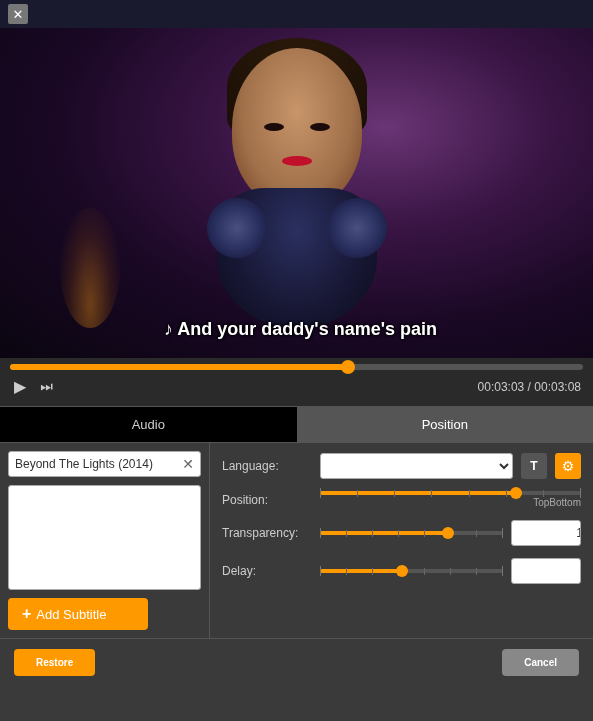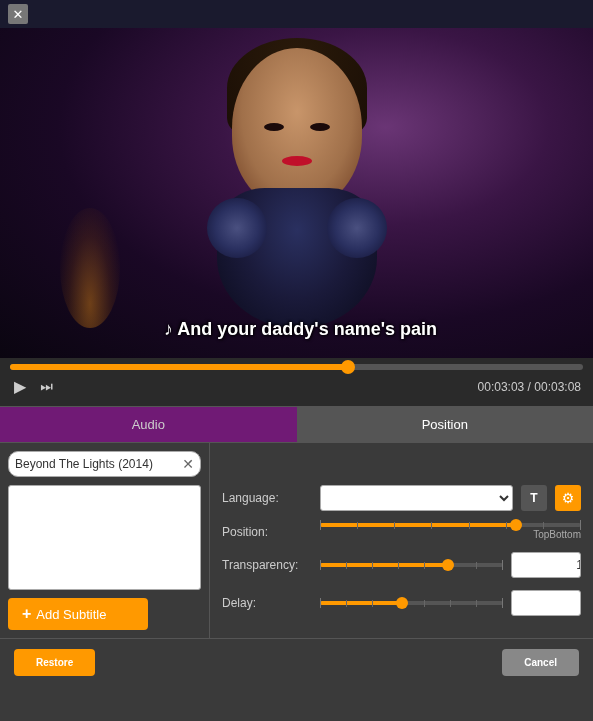--- a/index.html
+++ b/index.html
@@ -152,21 +152,21 @@
       display: flex;
       border-bottom: 1px solid #555;
     }
     .tab {
       flex: 1;
       text-align: center;
       padding: 10px 0;
       cursor: pointer;
       color: #ccc;
       font-size: 13px;
-      background: #701a75;
+      background: #000000;
     }
     .tab.active {
       background: #555;
       color: #fff;
     }
 
     
     #content-area {
       display: flex;
       height: 195px;
@@ -179,21 +179,21 @@
       padding: 8px;
       display: flex;
       flex-direction: column;
       gap: 8px;
     }
     #subtitle-tag {
       display: flex;
       align-items: center;
       background: #fff;
       border: 1px solid #aaa;
-      border-radius: 10px;
+      border-radius: 3px;
       padding: 4px 6px;
       font-size: 12px;
       color: #333;
       gap: 4px;
     }
     #subtitle-tag .remove-tag {
       cursor: pointer; color: #666; font-size: 14px; margin-left: auto;
     }
     #subtitle-file-area {
       flex: 1;
@@ -213,21 +213,20 @@
       width: 140px;
     }
 
     
     #right-panel {
       flex: 1;
       padding: 10px 12px;
       display: flex;
       flex-direction: column;
       gap: 12px;
-      margin-top: 32px;
     }
     .setting-row {
       display: flex;
       align-items: center;
       gap: 8px;
     }
     .setting-label {
       width: 90px;
       color: #ccc;
       font-size: 12px;

